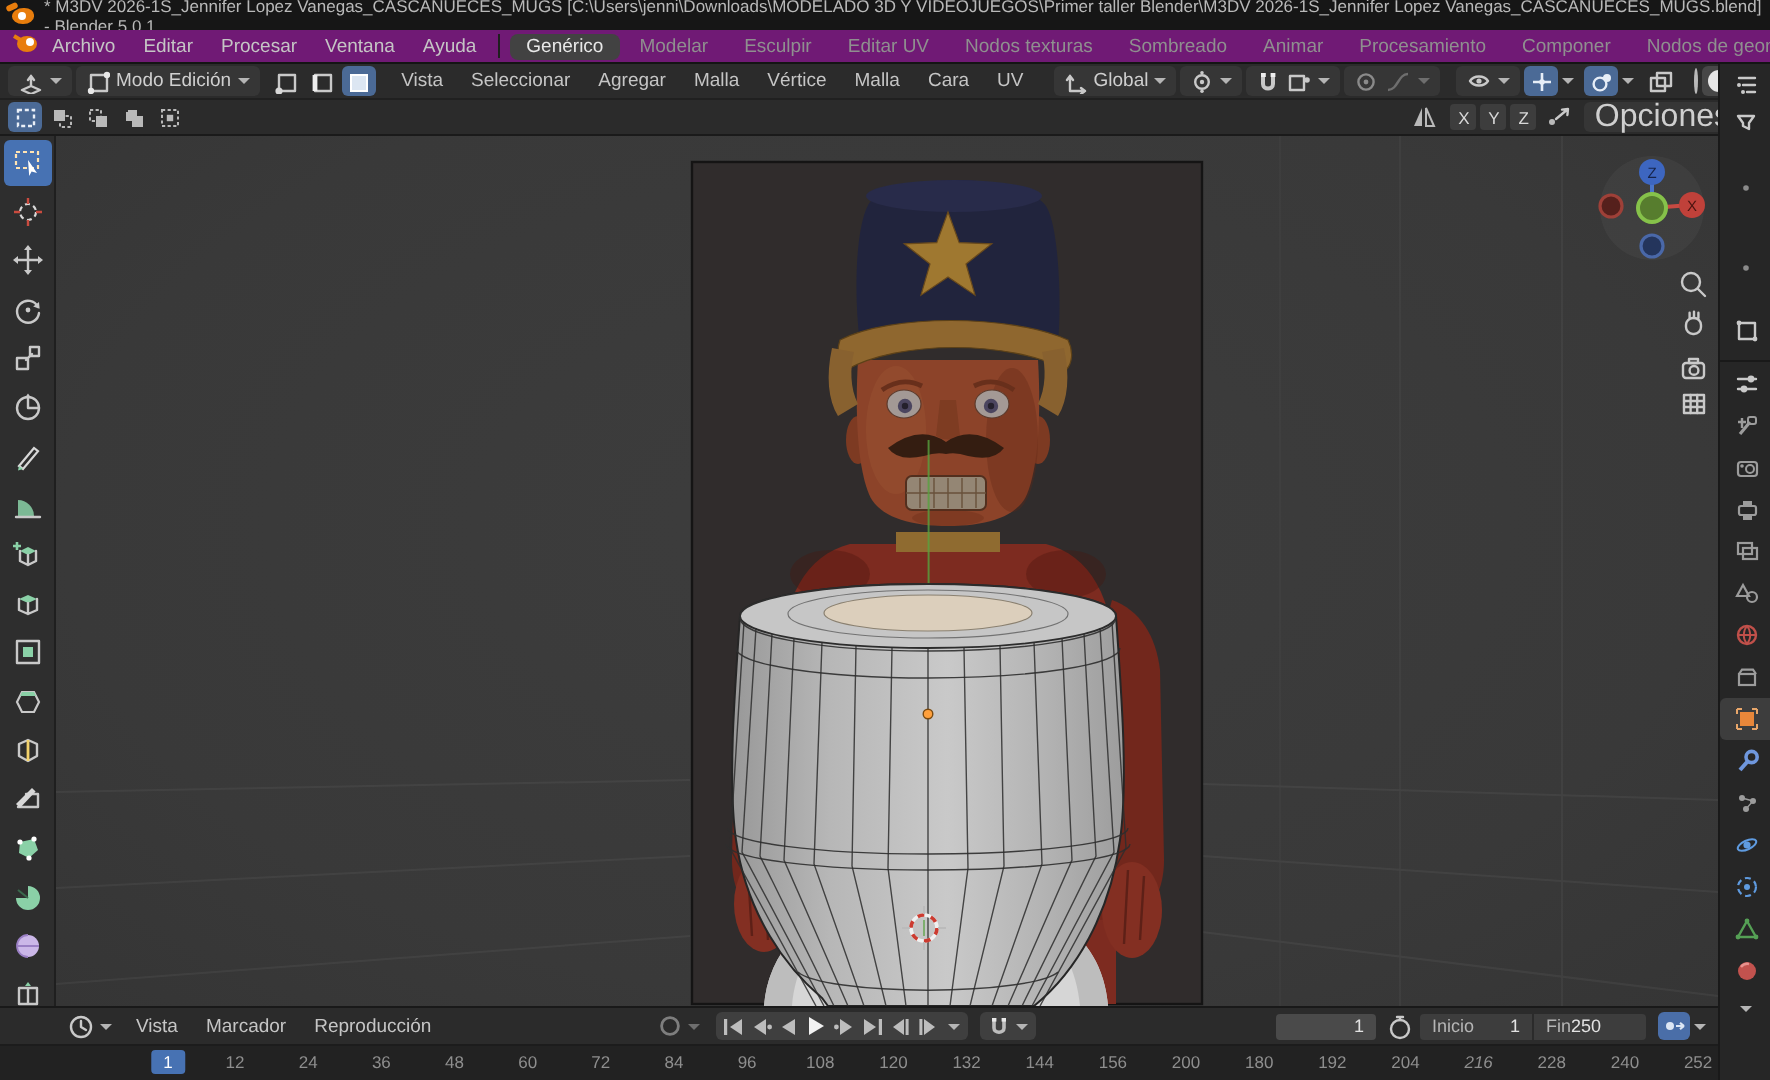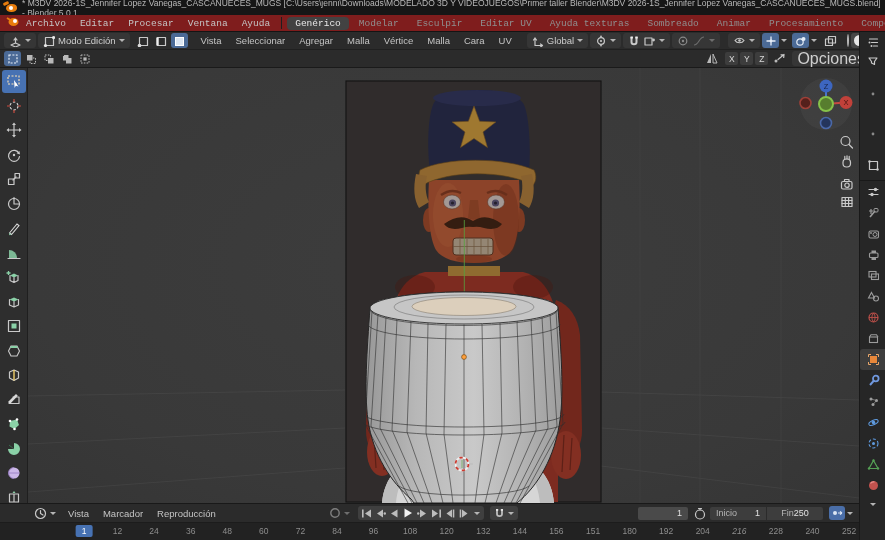--- a/index.html
+++ b/index.html
@@ -8,21 +8,21 @@
        -webkit-font-smoothing:antialiased;color:#cfcfcf;}
   .abs{position:absolute;}
   .row{display:flex;align-items:center;}
   
   #titlebar{left:0;top:0;width:885px;height:15px;background:#161616;
             font-size:8.5px;color:#b9b9b9;display:flex;align-items:center;gap:5px;padding-left:6px;box-sizing:border-box;}
   .blogo{width:11px;height:8px;background:#e87d0d;border-radius:55% 45% 50% 50%;position:relative;flex:none;}
   .blogo:before{content:"";position:absolute;left:-3px;top:-2px;width:6px;height:3px;background:#e87d0d;border-radius:2px;transform:rotate(-25deg);}
   .blogo:after{content:"";position:absolute;left:3px;top:2px;width:4px;height:4px;background:#fff;border-radius:50%;}
   
-  #topbar{left:0;top:15px;width:885px;height:17px;background:#7f1d1d;display:flex;align-items:center;font-size:9.5px;border-bottom:1px solid #141414;box-sizing:border-box;font-family:Liberation Mono, monospace;}
+  #topbar{left:0;top:15px;width:885px;height:17px;background:#701a75;display:flex;align-items:center;font-size:9.5px;border-bottom:1px solid #141414;box-sizing:border-box;}
   .menu{padding:0 7px;color:#c5c5c5;cursor:default;}
   .ws-tab{padding:1px 8px;color:#8f8f8f;border-radius:4px;margin:5px 1px;white-space:nowrap;}
   .ws-tab.active{background:#424242;color:#e8e8e8;}
   
   #vp-header{left:0;top:32px;width:885px;height:18px;background:#2b2b2b;display:flex;align-items:center;font-size:9.5px;border-bottom:1px solid #202020;box-sizing:border-box;gap:2px;}
   #tool-settings{left:0;top:50px;width:885px;height:18px;background:#2b2b2b;display:flex;align-items:center;border-bottom:1px solid #1a1a1a;box-sizing:border-box;}
   .pill{background:#363636;border-radius:3px;display:flex;align-items:center;gap:3px;padding:1px 5px;height:13px;}
   .chev{width:0;height:0;border-left:3px solid transparent;border-right:3px solid transparent;border-top:3.5px solid #b5b5b5;display:inline-block;}
   .chev.dim{border-top-color:#6e6e6e;}
   .ib{width:17px;height:15px;display:flex;align-items:center;justify-content:center;border-radius:3px;flex:none;}
@@ -75,21 +75,21 @@
       <span class="menu">Procesar</span>
       <span class="menu">Ventana</span>
       <span class="menu">Ayuda</span>
     </span>
   <span class="sep"></span>
   <span id="ws-tabs" class="row">
       <span class="ws-tab active">Genérico</span>
       <span class="ws-tab">Modelar</span>
       <span class="ws-tab">Esculpir</span>
       <span class="ws-tab">Editar UV</span>
-      <span class="ws-tab">Ayuda texturas</span>
+      <span class="ws-tab">Nodos texturas</span>
       <span class="ws-tab">Sombreado</span>
       <span class="ws-tab">Animar</span>
       <span class="ws-tab">Procesamiento</span>
       <span class="ws-tab">Componer</span>
       <span class="ws-tab">Nodos de geometría</span>
     </span>
 
 </div>
 
 <div id="vp-header" class="abs">
@@ -768,21 +768,21 @@
     <span class="fld" style="margin-left:120px;width:38px;justify-content:flex-end">1</span>
     <svg width="14" height="13" style="margin-left:5px">
         <circle class="ic" cx="7" cy="7.5" r="4.5"></circle>
         <path class="ic" d="M5.5,1.5 h3 M7,3 L7,1.5"></path>
       </svg>
     <span class="row" style="margin-left:3px;gap:1px">
       <span class="fld fld2" style="width:44px;justify-content:space-between;border-radius:2px 0 0 2px">
         <span style="color:#b5b5b5">Inicio</span>
         <span>1</span>
       </span>
-      <span class="fld fld2" style="width:44px;justify-content:center;border-radius:0 2px 2px 0">
+      <span class="fld fld2" style="width:44px;justify-content:flex-start;border-radius:0 2px 2px 0">
         <span style="color:#b5b5b5">Fin</span>
         <span>250</span>
       </span>
     </span>
     <span class="row" style="margin:0 6px 0 6px;gap:2px">
       <span style="width:16px;height:14px;background:#4a6ea8;border-radius:3px;display:flex;align-items:center;justify-content:center">
         <svg width="11" height="10">
             <circle cx="3" cy="5" r="2" fill="#dce6f4"></circle>
             <path d="M6,5 h4 M10,5 l-2,-1.6 M10,5 l-2,1.6" stroke="#dce6f4" stroke-width="1.1" fill="none"></path>
           </svg>
@@ -798,21 +798,21 @@
       <span class="ruler-num" style="left: 227.256px;">48</span>
       <span class="ruler-num" style="left: 263.832px;">60</span>
       <span class="ruler-num" style="left: 300.408px;">72</span>
       <span class="ruler-num" style="left: 336.984px;">84</span>
       <span class="ruler-num" style="left: 373.56px;">96</span>
       <span class="ruler-num" style="left: 410.136px;">108</span>
       <span class="ruler-num" style="left: 446.712px;">120</span>
       <span class="ruler-num" style="left: 483.288px;">132</span>
       <span class="ruler-num" style="left: 519.864px;">144</span>
       <span class="ruler-num" style="left: 556.44px;">156</span>
-      <span class="ruler-num" style="left: 593.016px;">151</span>
+      <span class="ruler-num" style="left: 593.016px;">200</span>
       <span class="ruler-num" style="left: 629.592px;">180</span>
       <span class="ruler-num" style="left: 666.168px;">192</span>
       <span class="ruler-num" style="left: 702.744px;">204</span>
       <span class="ruler-num" style="left: 739.32px; font-style: italic;">216</span>
       <span class="ruler-num" style="left: 775.896px;">228</span>
       <span class="ruler-num" style="left: 812.472px; text-align: center;">240</span>
       <span class="ruler-num" style="left: 849.048px;">252</span>
     </div>
 </div>
 

